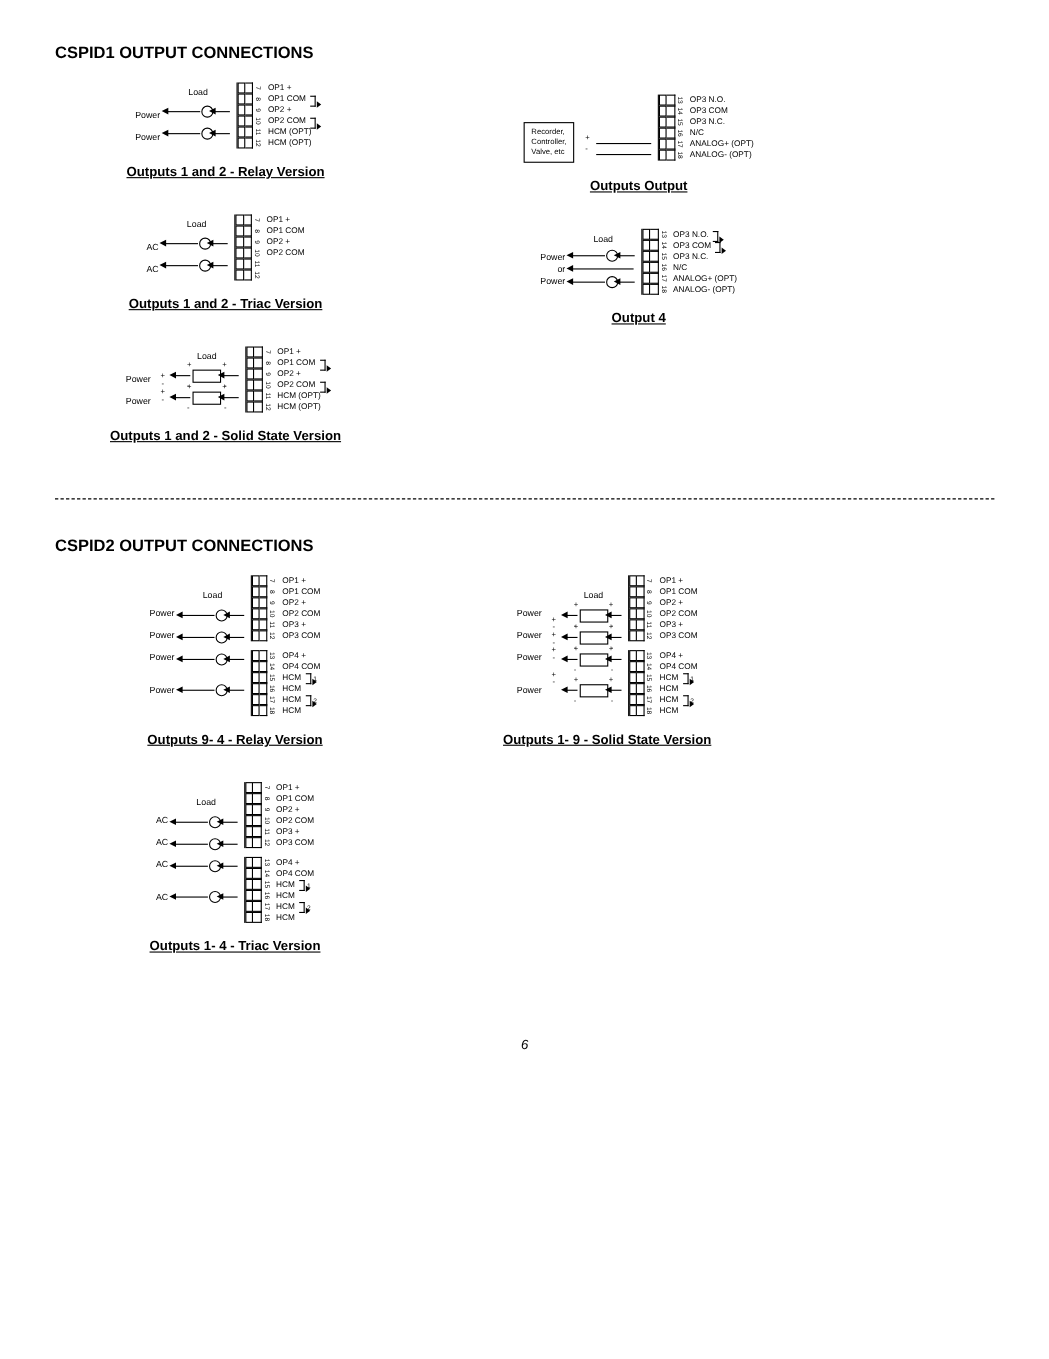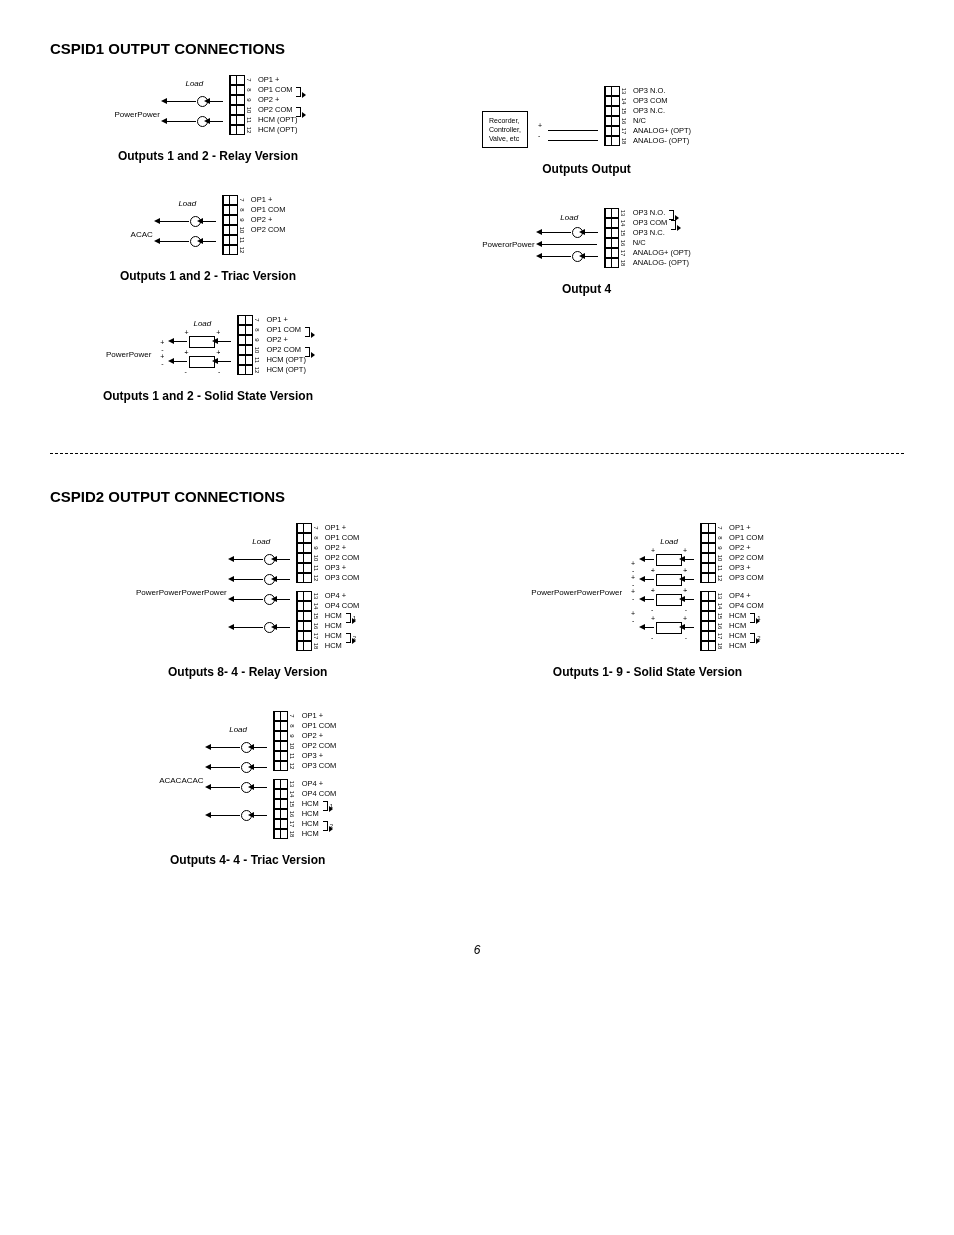--- a/index.html
+++ b/index.html
@@ -26,29 +26,30 @@
   .diagram {
     position: relative;
     padding: 6px;
     margin-bottom: 6px;
   }
   .caption {
     font-size: 12px;
     font-weight: bold;
     margin-top: 2px;
     margin-bottom: 26px;
+    text-decoration: underline;
   }
   .wiring {
     display: flex;
     align-items: center;
     gap: 6px;
   }
   .left-labels {
     display: flex;
-    flex-direction: row;
+    flex-direction: column;
     padding-top: 18px;
     font-size: 8px;
   }
   .left-labels.tall { padding-top: 10px; }
   .left-labels div {
     height: 20px;
     display: flex;
     align-items: center;
     justify-content: flex-end;
     white-space: nowrap;
@@ -56,21 +57,20 @@
   .left-labels .sp { height: 10px; }
   .graphics {
     display: flex;
     flex-direction: column;
     align-items: center;
   }
   .load-label {
     font-size: 8px;
     margin-bottom: 1px;
     height: 12px;
-    font-style: italic;
   }
   .channels {
     display: flex;
     flex-direction: column;
     gap: 0;
   }
   .channel {
     display: flex;
     align-items: center;
     height: 20px;
@@ -693,21 +693,21 @@
             </div>
           <div>HCM</div>
           <div>
               <span>HCM</span>
               <span class="trailing"><span class="jumper"></span><span class="annot">2</span></span>
             </div>
           <div>HCM</div>
         </div>
       </div>
     </div>
-    <div class="caption">Outputs 8- 4 - Relay Version</div>
+    <div class="caption">Outputs 9- 4 - Relay Version</div>
 
     <div class="diagram">
       <div class="wiring">
         <div class="left-labels tall">
           <div>AC</div>
           <div>AC</div>
           <div>AC</div>
           <div class="sp"></div>
           <div>AC</div>
         </div>
@@ -820,21 +820,21 @@
             </div>
           <div>HCM</div>
           <div>
               <span>HCM</span>
               <span class="trailing"><span class="jumper"></span><span class="annot">2</span></span>
             </div>
           <div>HCM</div>
         </div>
       </div>
     </div>
-    <div class="caption">Outputs 4- 4 - Triac Version</div>
+    <div class="caption">Outputs 1- 4 - Triac Version</div>
   </div>
 
   <div class="col" style="margin-left:60px;">
 
     <div class="diagram">
       <div class="wiring">
         <div class="left-labels tall">
           <div>Power</div>
           <div>Power</div>
           <div>Power</div>

